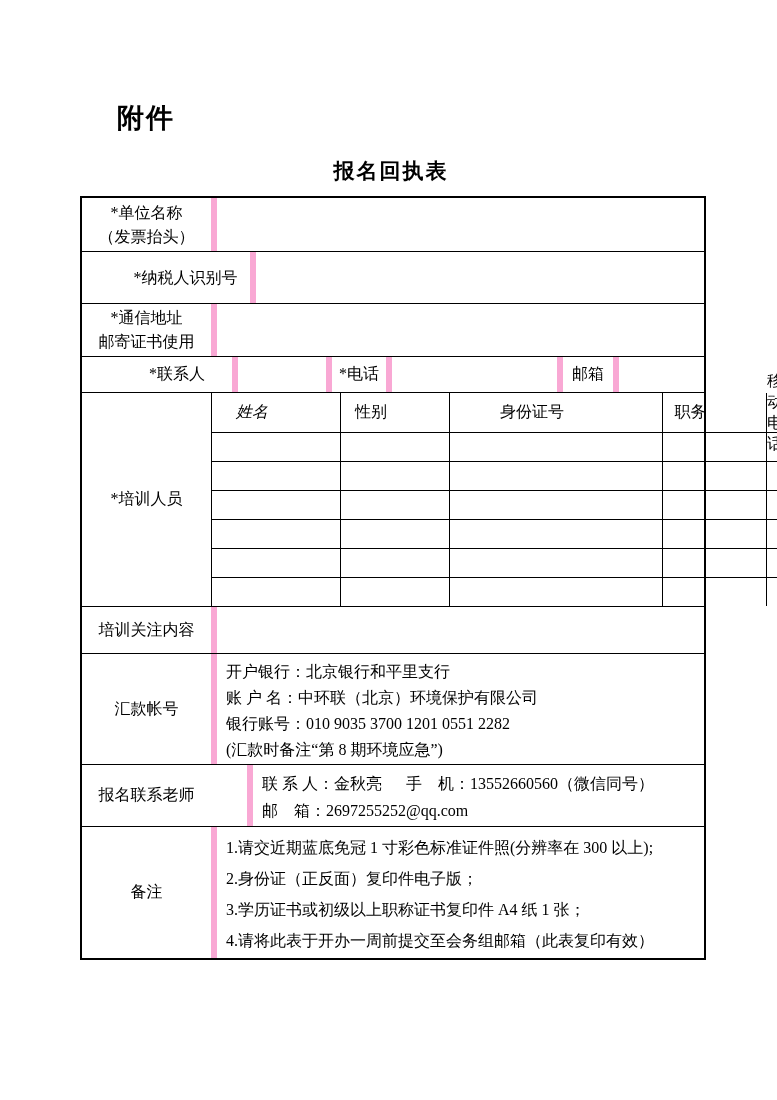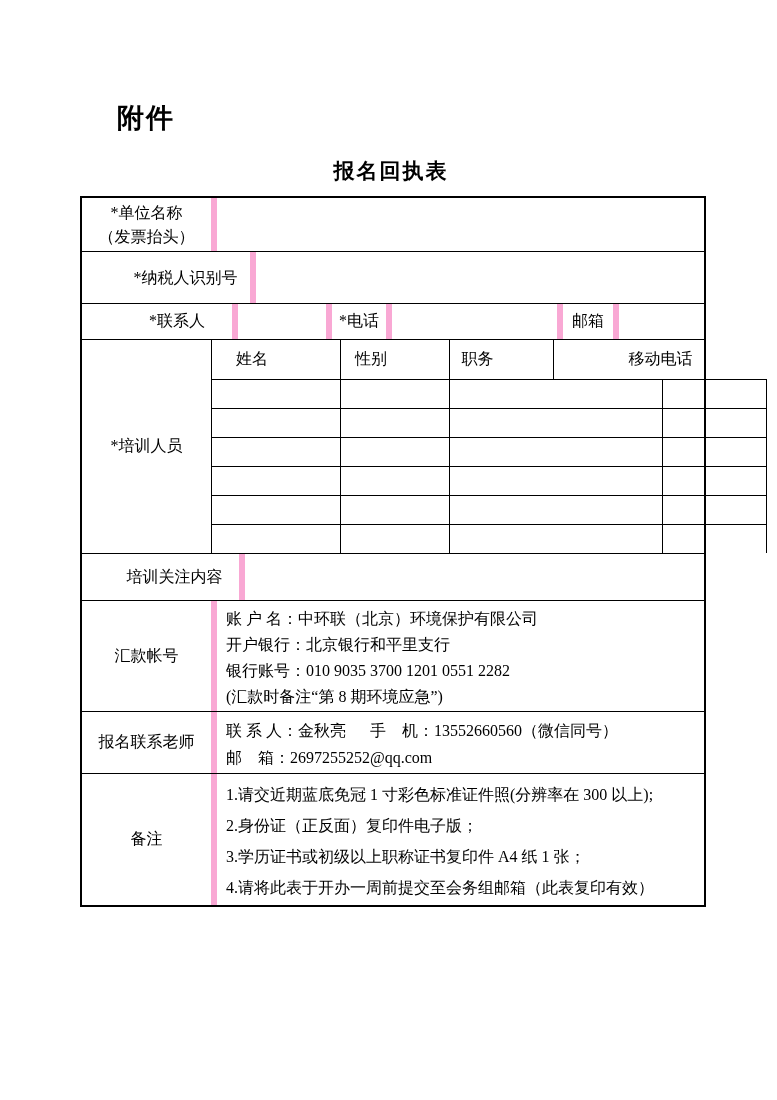--- a/index.html
+++ b/index.html
@@ -68,52 +68,52 @@
     padding: 5px 8px 0 9px;
     white-space: pre-wrap;
   }
   .labelcell { line-height: 24px; }
   
   .r-unit     { height: 54px; }
   .r-taxpayer { height: 52px; padding-left: 39px; }
   .r-address  { height: 53px; }
   .r-contact  { height: 36px; padding-left: 40px; }
   .r-personnel{ height: 214px; }
-  .r-focus    { height: 47px; padding-left: 28px; }
+  .r-focus    { height: 47px; }
   .r-remit    { height: 111px; }
   .r-teacher  { height: 62px; }
   .r-remarks  { height: 131px; }
   
   .w-label   { width: 129px; }
   .w-c-label { width: 110px; }
   .w-c-blank1{ width: 94px; }
   .w-c-phone { width: 60px; }
   .w-c-phv   { width: 171px; }
   .w-c-mail  { width: 56px; }
-  .w-p-name  { width: 80px; }
+  .w-p-name  { width: 80px; font-style: italic; }
   .w-p-sex   { width: 61px; }
   .w-p-id    { width: 165px; }
   .w-p-duty  { width: 56px; }
   
   .pgrid { flex: 1 1 auto; display: flex; flex-direction: column; border-left: 1px solid #000; }
   .prow { display: flex; box-sizing: border-box; border-bottom: 1px solid #000; flex: 0 0 auto; }
   .prow:last-child { border-bottom: none; flex: 1 1 auto; }
   .prow-head { height: 40px; }
   .prow-empty { height: 29px; }
   .pc {
     box-sizing: border-box;
     display: flex;
     align-items: center;
     justify-content: center;
     flex: 0 0 auto;
   }
   .pc + .pc { border-left: 1px solid #000; margin-left: 48px; }
   .pc.fill { flex: 1 1 auto; }
   .lh26 { line-height: 26px; }
-  .lh27 { line-height: 27px; padding-top: 7px; }
+  .lh27 { line-height: 27px; padding-top: 7px; margin-left: 36px; }
   .lh31 { line-height: 31px; padding-top: 3px; }
 </style>
 </head>
 <body>
 
 <div class="page">
 
   <div class="attachment-heading">附件</div>
 
   <div class="doc-title">报名回执表</div>
@@ -126,36 +126,44 @@
         <div>（发票抬头）</div>
       </div>
       <div class="c fill content"></div>
     </div>
 
     <div class="trow r-taxpayer">
       <div class="c w-label labelcell">*纳税人识别号</div>
       <div class="c fill content"></div>
     </div>
 
+    <div class="trow r-address">
+      <div class="c col w-label labelcell">
+        <div>*通信地址</div>
+        <div>邮寄证书使用</div>
+      </div>
+      <div class="c fill content"></div>
+    </div>
 
     <div class="trow r-contact">
       <div class="c w-c-label">*联系人</div>
       <div class="c w-c-blank1"></div>
       <div class="c w-c-phone">*电话</div>
       <div class="c w-c-phv"></div>
       <div class="c w-c-mail">邮箱</div>
       <div class="c fill"></div>
     </div>
 
     <div class="trow r-personnel">
       <div class="c w-label">*培训人员</div>
       <div class="pgrid">
         <div class="prow prow-head">
           <div class="pc w-p-name">姓名</div>
           <div class="pc w-p-sex">性别</div>
+          <div class="pc w-p-id">身份证号</div>
           <div class="pc w-p-duty">职务</div>
           <div class="pc fill">移动电话</div>
         </div>
         <div class="prow prow-empty">
           <div class="pc w-p-name"></div>
           <div class="pc w-p-sex"></div>
           <div class="pc w-p-id"></div>
           <div class="pc w-p-duty"></div>
           <div class="pc fill"></div>
         </div>
@@ -198,22 +206,22 @@
     </div>
 
     <div class="trow r-focus">
       <div class="c w-label">培训关注内容</div>
       <div class="c fill content"></div>
     </div>
 
     <div class="trow r-remit">
       <div class="c w-label">汇款帐号</div>
       <div class="c fill content lh26">
+        <div>开户银行：北京银行和平里支行</div>
         <div>账 户 名：中环联（北京）环境保护有限公司</div>
-        <div>开户银行：北京银行和平里支行</div>
         <div>银行账号：010 9035 3700 1201 0551 2282</div>
         <div>(汇款时备注“第 8 期环境应急”)</div>
       </div>
     </div>
 
     <div class="trow r-teacher">
       <div class="c w-label">报名联系老师</div>
       <div class="c fill content lh27">
         <div>联 系 人：金秋亮      手    机：13552660560（微信同号）</div>
         <div>邮    箱：2697255252@qq.com</div>

